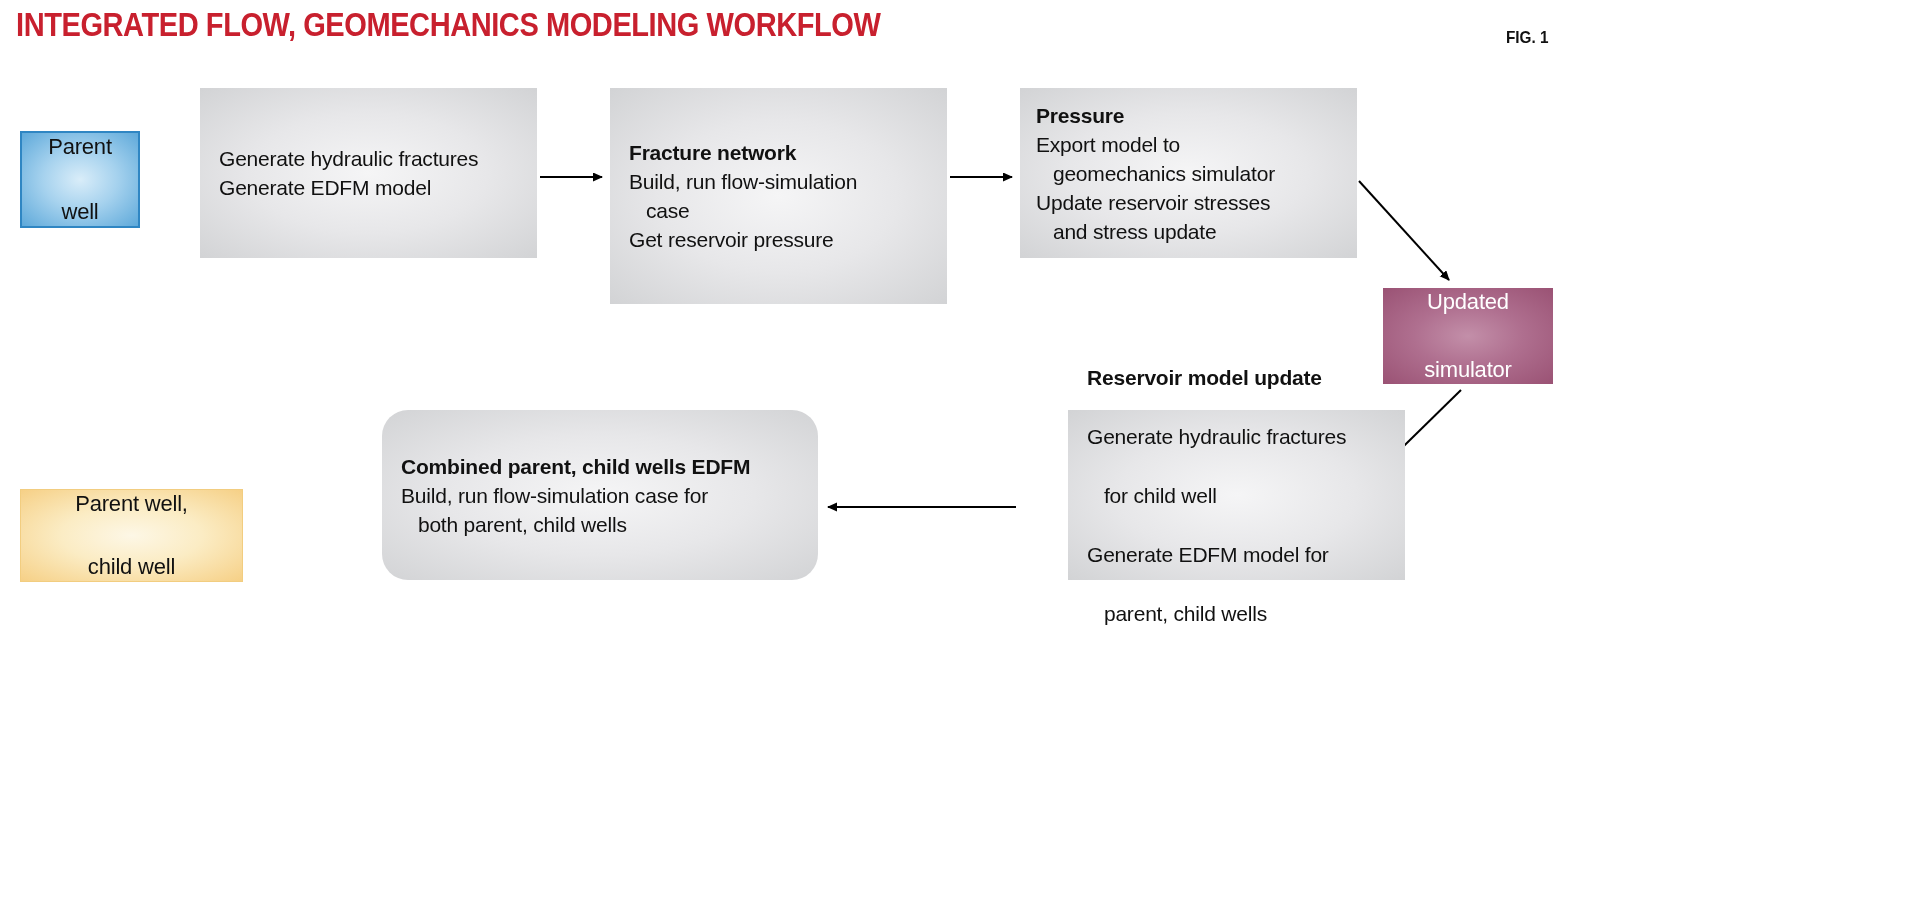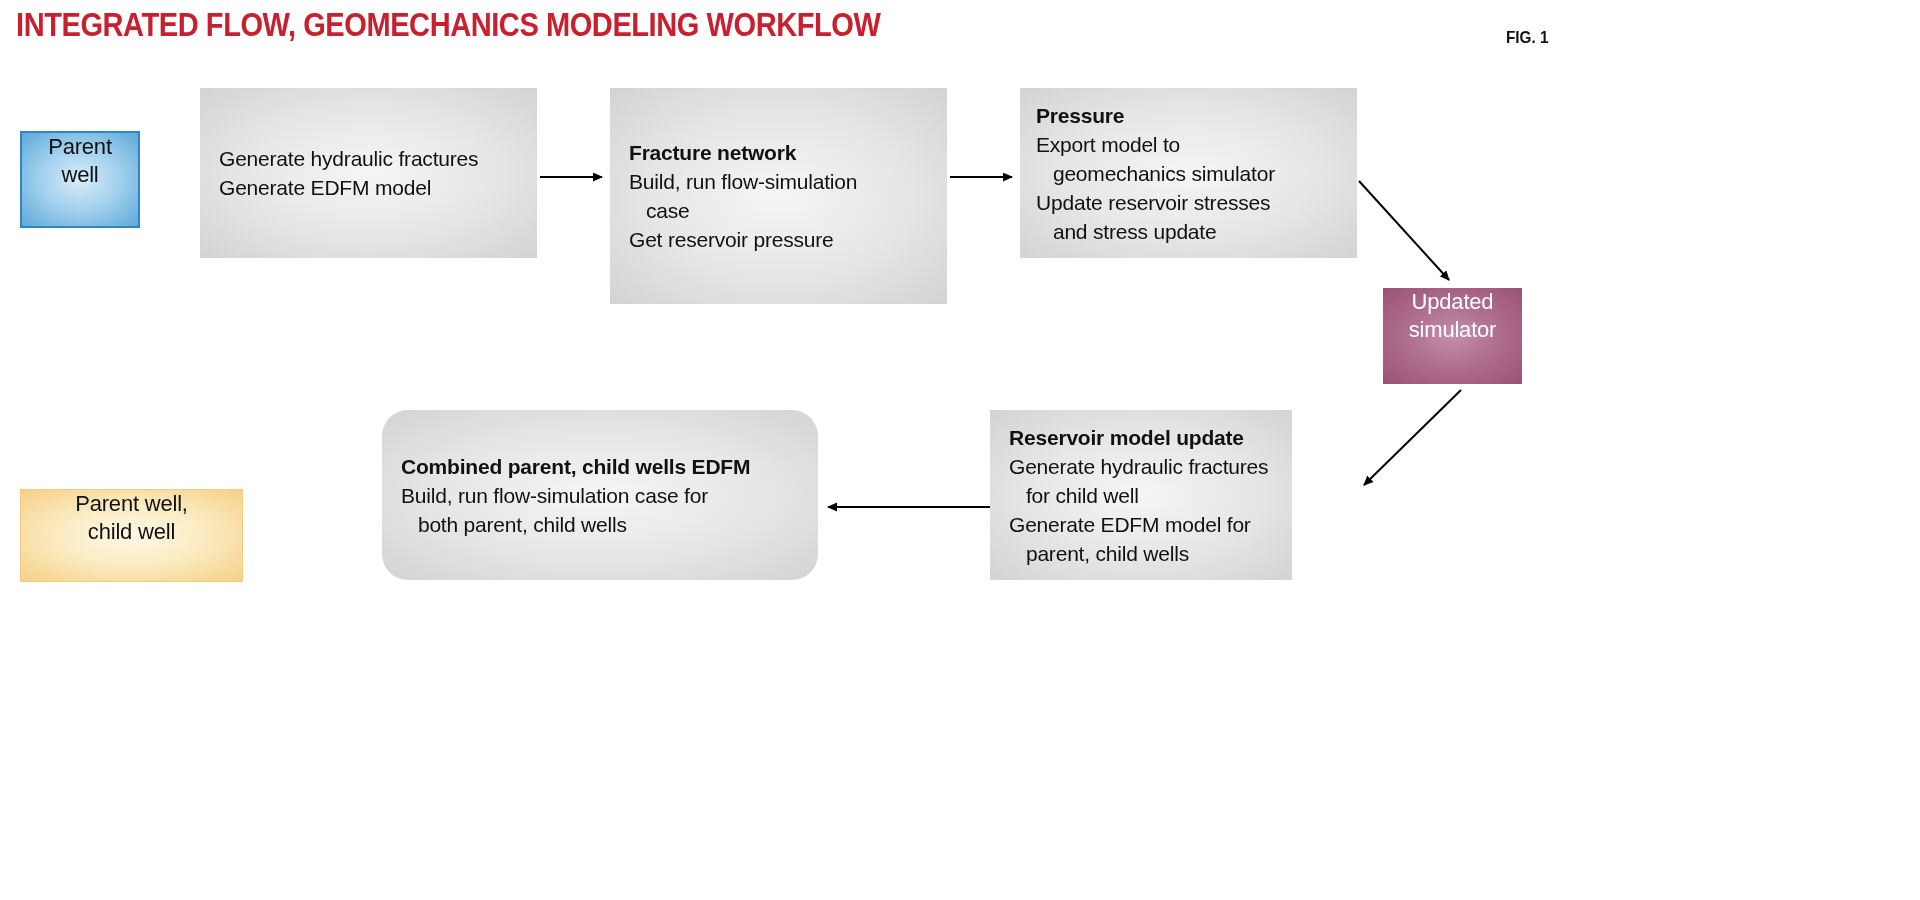--- a/index.html
+++ b/index.html
@@ -59,21 +59,21 @@
     font-weight: bold;
     white-space: pre;
   }
   .line {
     white-space: pre;
   }
   .side-label {
     display: flex;
     flex-direction: column;
     align-items: center;
-    justify-content: flex-start;
+    justify-content: space-between;
     text-align: center;
     font-size: 22px;
     line-height: 28px;
     letter-spacing: -0.2px;
   }
   .blue {
     background: radial-gradient(ellipse at center, #d9edf9 0%, #a6d2ee 45%, #5ea9da 100%);
     border: 2px solid #2f86c3;
   }
   .yellow {
@@ -132,37 +132,37 @@
   </div>
 
   <div class="box gray step" style="left:1020px; top:88px; width:337px; height:170px;padding-left:16px;">
     <div class="step-title">Pressure</div>
     <div class="line">Export model to</div>
     <div class="line">   geomechanics simulator</div>
     <div class="line">Update reservoir stresses</div>
     <div class="line">   and stress update</div>
   </div>
 
-  <div class="box mauve side-label" style="left:1383px; top:288px; width:139px; height:96px;">
+  <div class="box mauve side-label" style="left:1383px; top:288px; width:170px; height:96px;">
     <div>Updated</div>
     <div>simulator</div>
   </div>
 
   <div class="box yellow side-label" style="left:20px; top:455px; width:223px; height:93px;margin-top:34px;">
     <div>Parent well,</div>
     <div>child well</div>
   </div>
 
   <div class="box gray step" style="left:382px; top:410px; width:436px; height:170px;border-radius:26px;">
     <div class="step-title">Combined parent, child wells EDFM</div>
     <div class="line">Build, run flow-simulation case for</div>
     <div class="line">   both parent, child wells</div>
   </div>
 
-  <div class="box gray step" style="left:990px; top:410px; width:302px; height:170px;">
+  <div class="box gray step" style="left:1068px; top:410px; width:337px; height:170px;gap:30px;">
     <div class="step-title">Reservoir model update</div>
     <div class="line">Generate hydraulic fractures</div>
     <div class="line">   for child well</div>
     <div class="line">Generate EDFM model for</div>
     <div class="line">   parent, child wells</div>
   </div>
 
 </div>
 
 </body></html>

